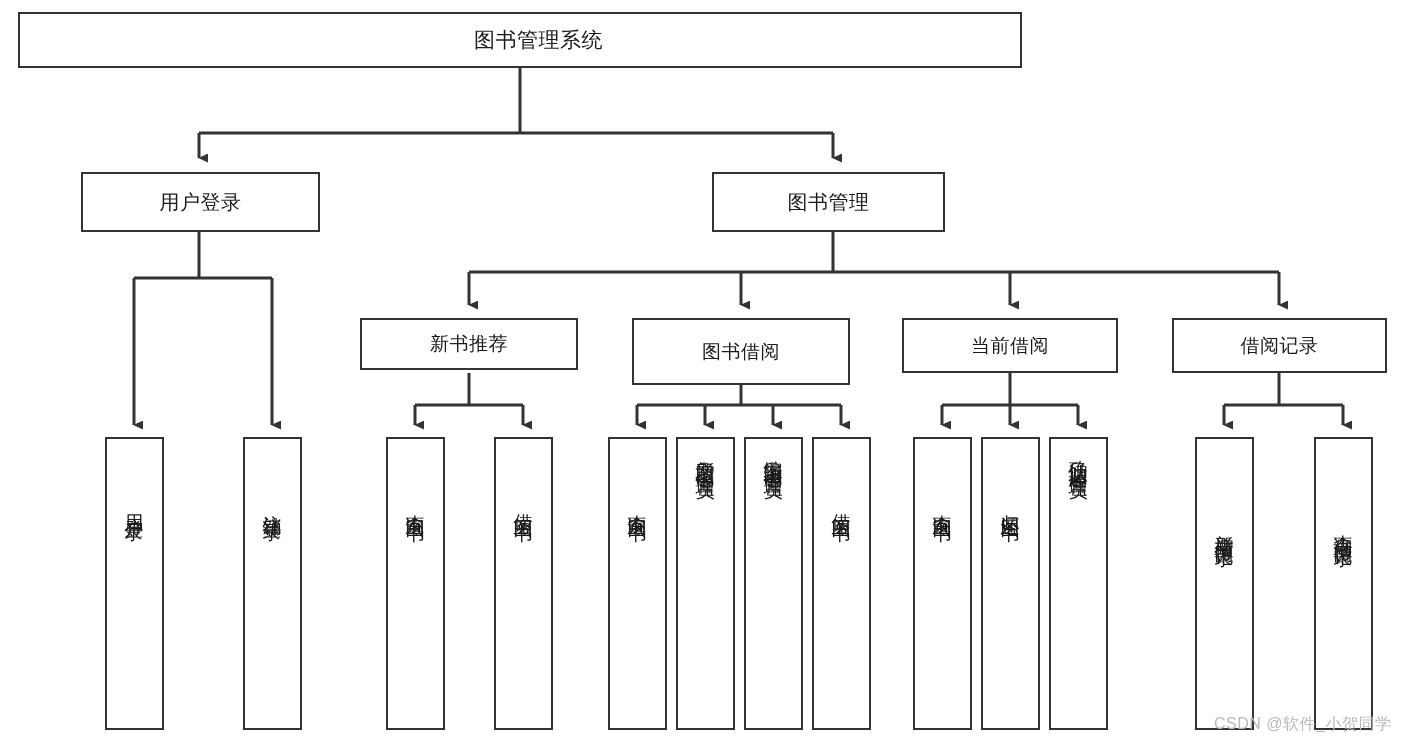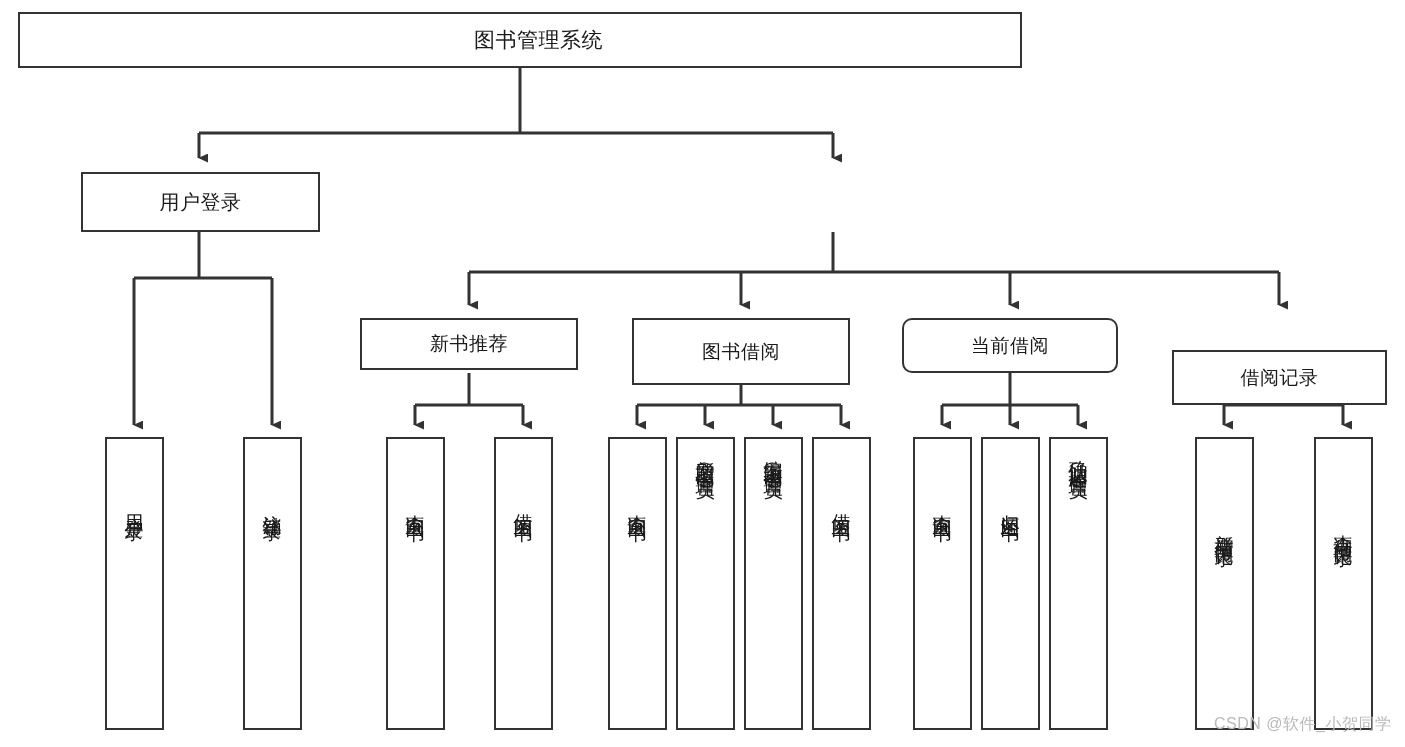--- a/index.html
+++ b/index.html
@@ -137,31 +137,34 @@
     </g>
   </svg>
 
   <div class="node root" style="left:18px; top:12px; width:1004px; height:56px;padding-left:37px;">
     <span class="node-label">图书管理系统</span>
   </div>
 
   <div class="node level1" style="left:81px; top:172px; width:239px; height:60px;">
     <span class="node-label">用户登录</span>
   </div>
+  <div class="node level1" style="left:712px; top:172px; width:233px; height:60px;">
+    <span class="node-label">图书管理</span>
+  </div>
 
   <div class="node level2" style="left:360px; top:318px; width:218px; height:52px;">
     <span class="node-label">新书推荐</span>
   </div>
   <div class="node level2" style="left:632px; top:318px; width:218px; height:67px;">
     <span class="node-label">图书借阅</span>
   </div>
-  <div class="node level2" style="left:902px; top:318px; width:216px; height:55px;border-radius:10px;">
+  <div class="node level2" style="left:902px; top:318px; width:216px; height:55px;">
     <span class="node-label">当前借阅</span>
   </div>
-  <div class="node level2" style="left:1172px; top:318px; width:215px; height:55px;margin-top:32px;">
+  <div class="node level2" style="left:1172px; top:318px; width:215px; height:55px;">
     <span class="node-label">借阅记录</span>
   </div>
 
   <div class="node leaf mid-text" style="left:105px; top:437px; width:59px; height:293px;">
     <span class="node-label">用户登录</span>
   </div>
   <div class="node leaf mid-text" style="left:243px; top:437px; width:59px; height:293px;">
     <span class="node-label">注销登录</span>
   </div>
 

